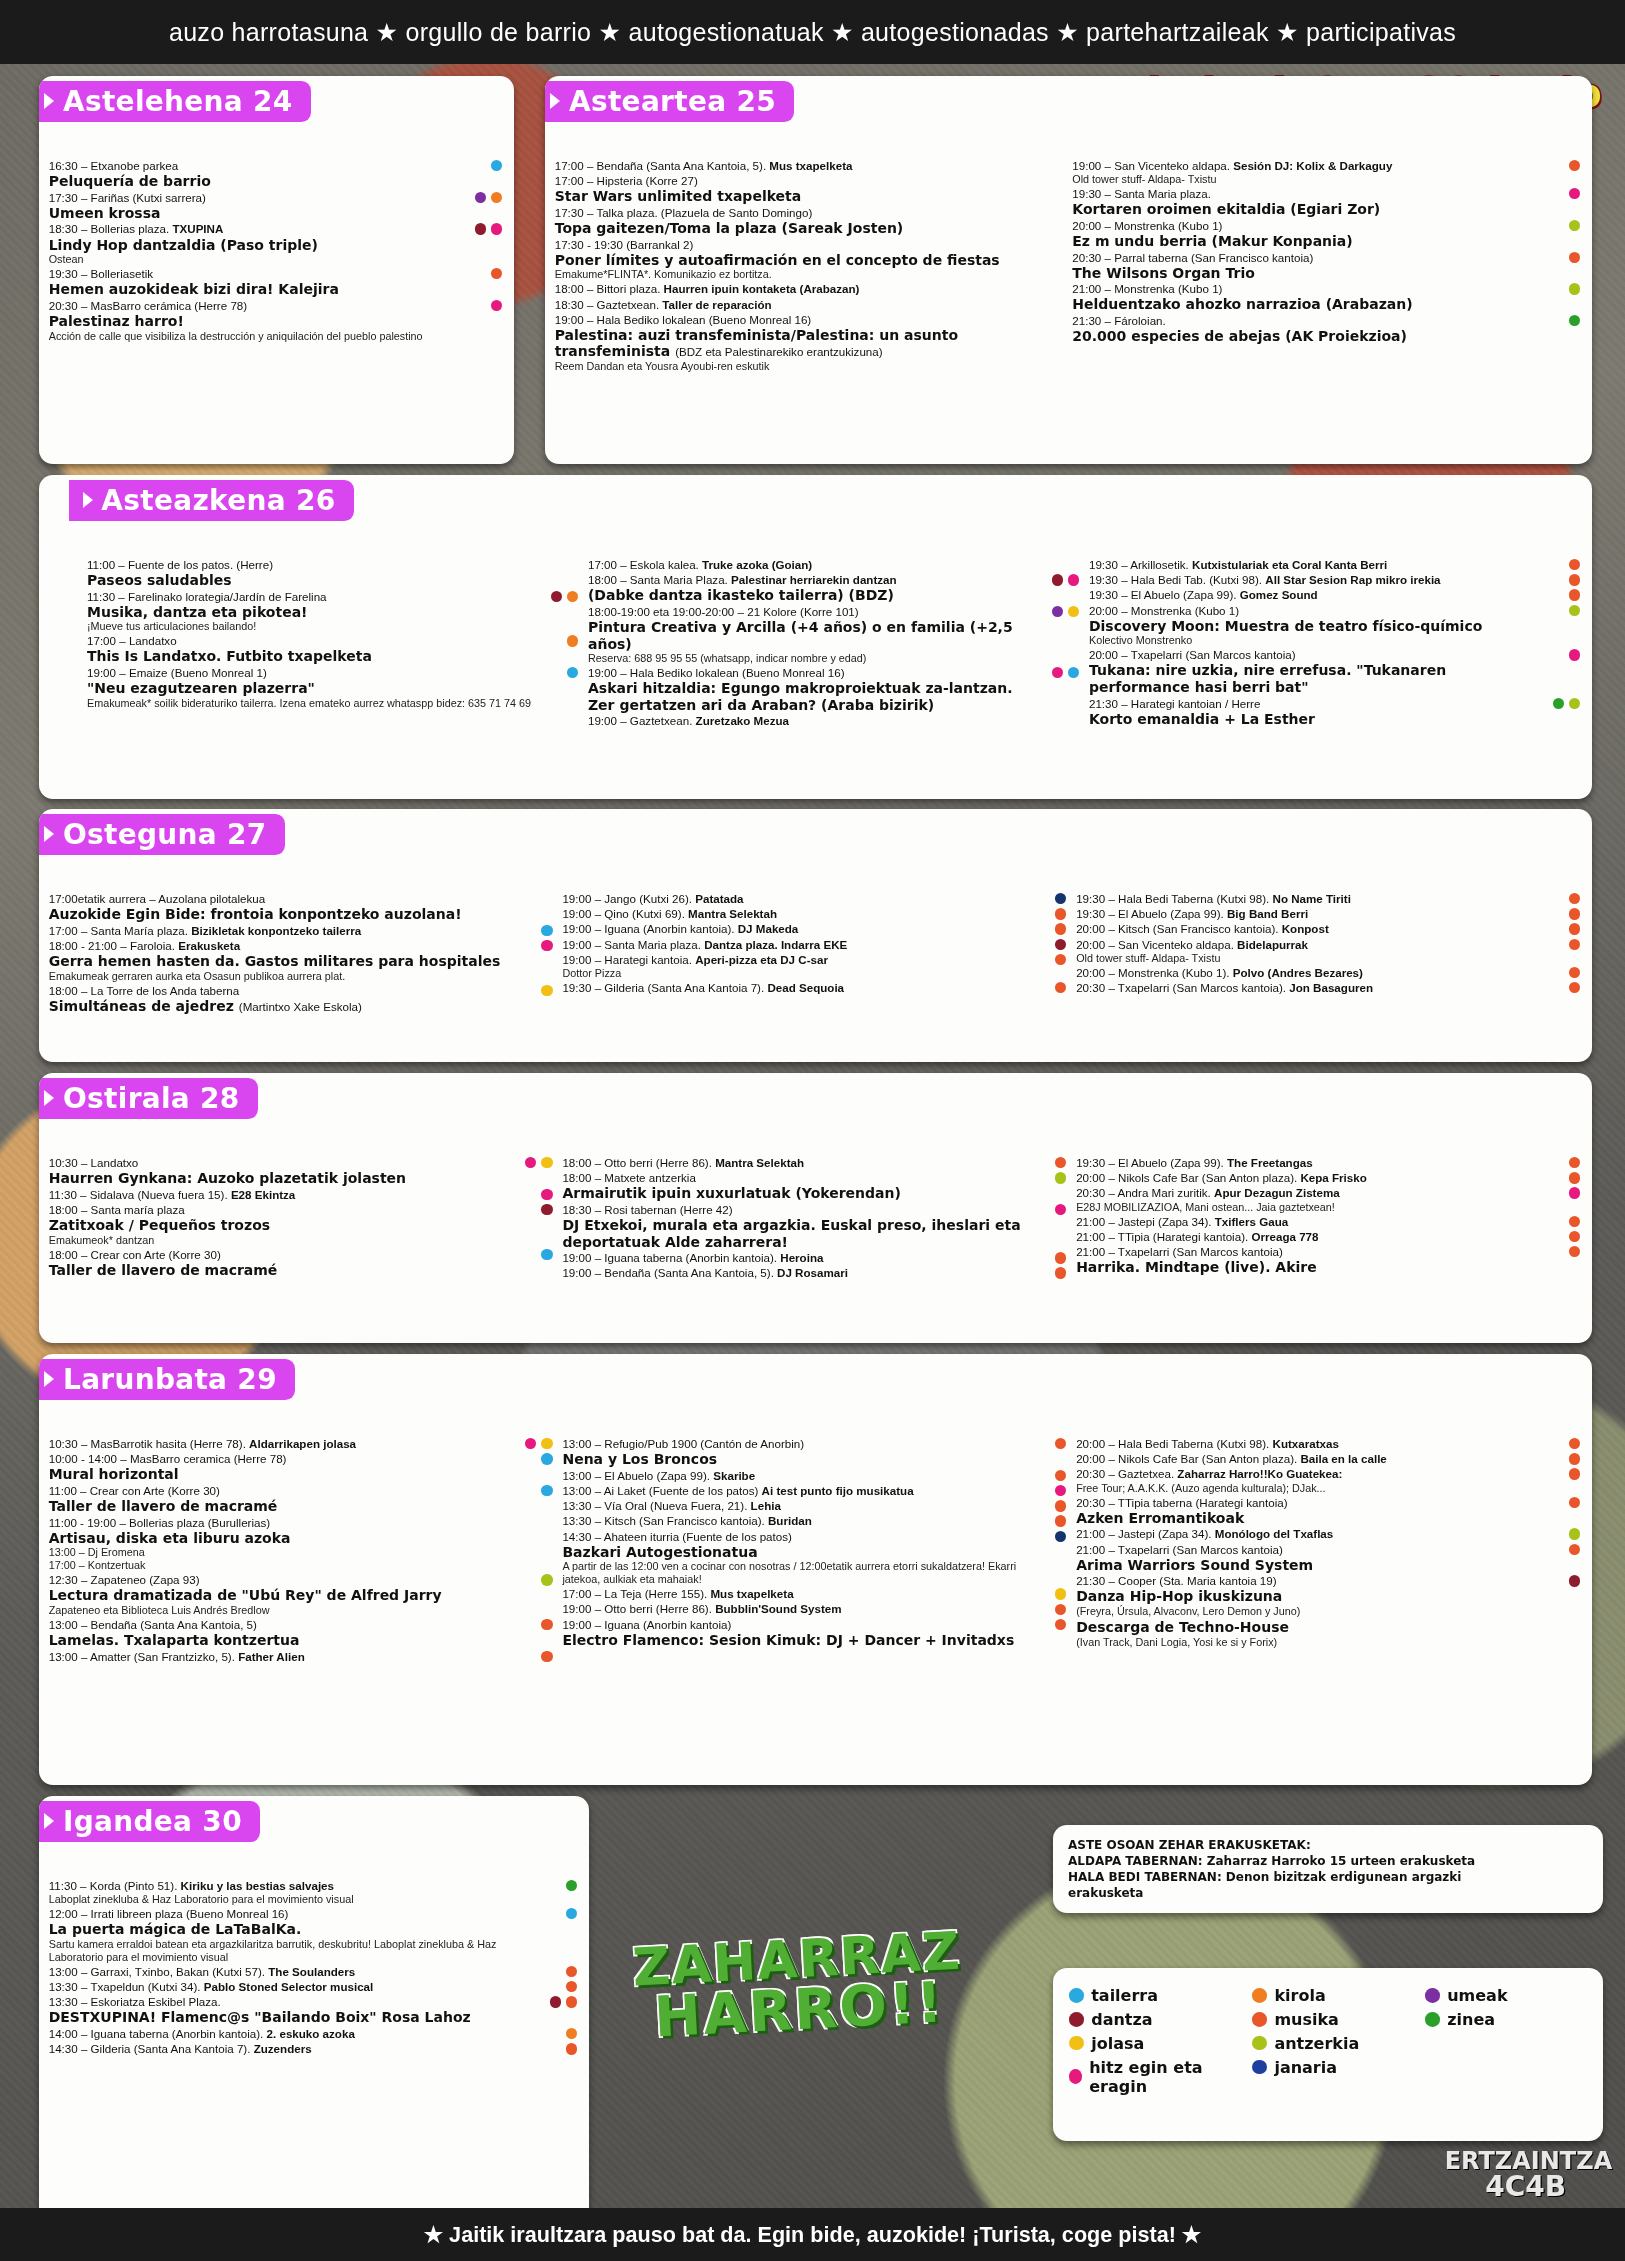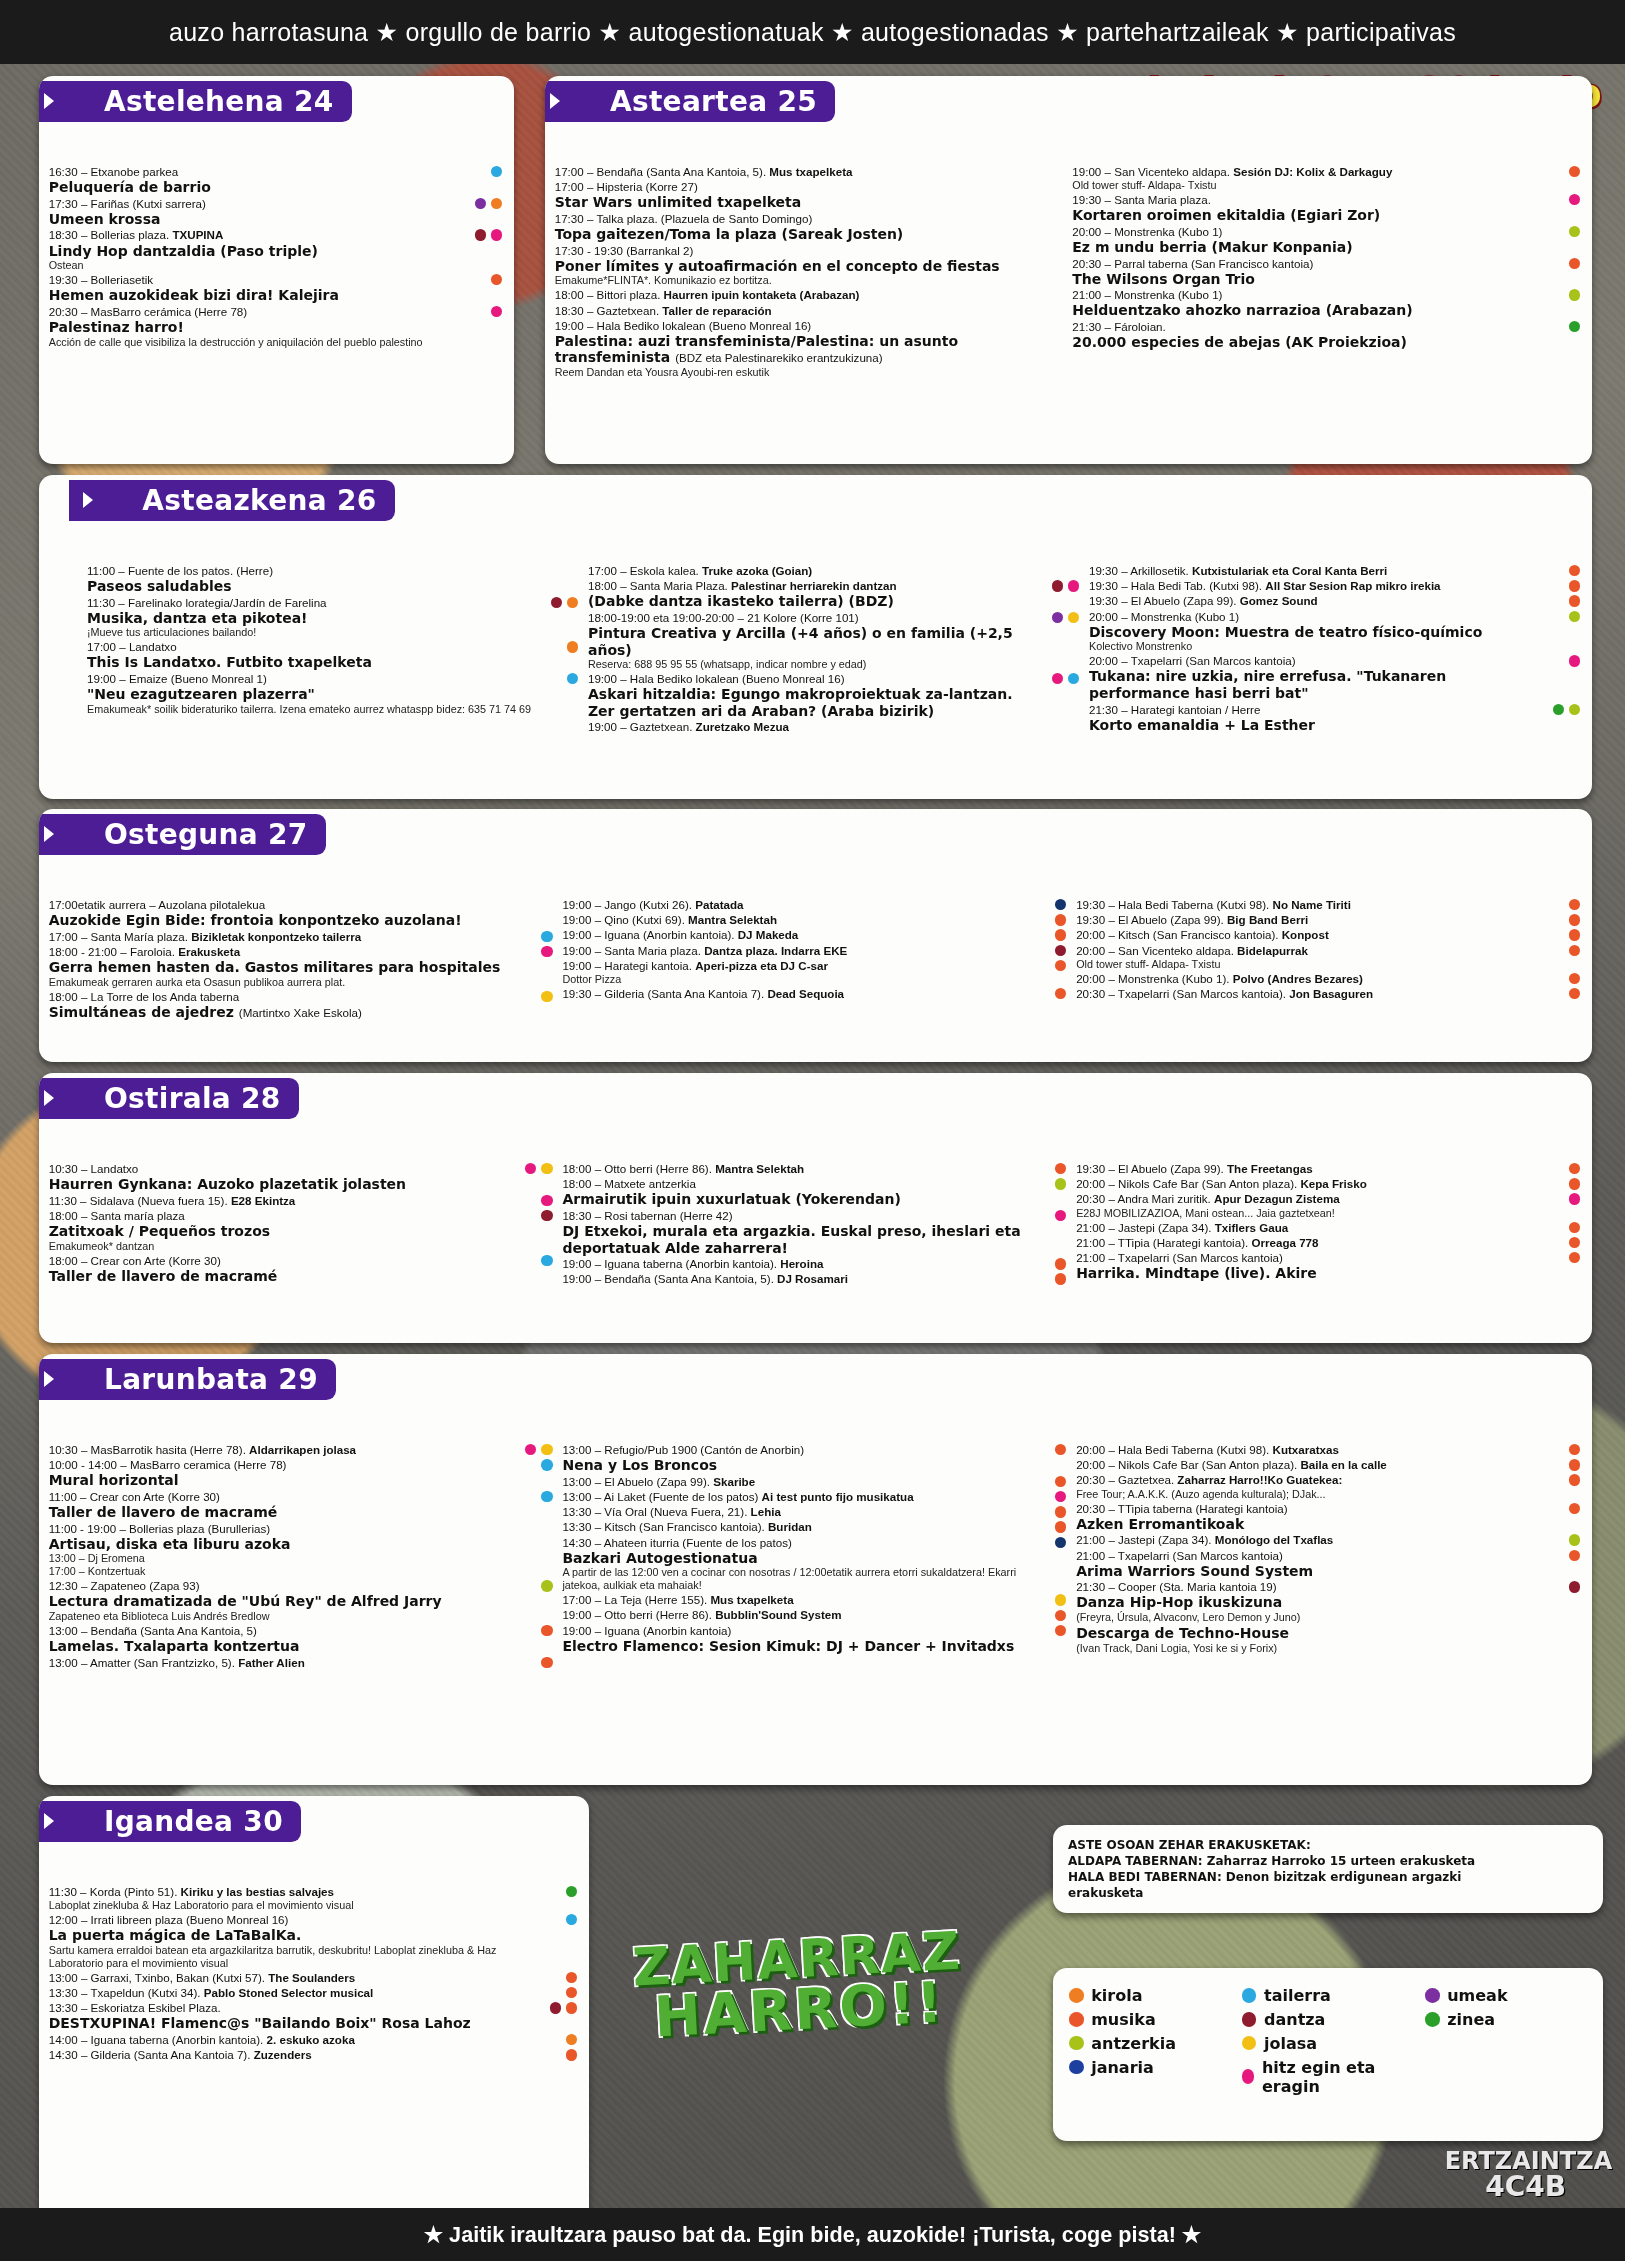--- a/index.html
+++ b/index.html
@@ -61,28 +61,27 @@
   .card {
     position:absolute;
     background:#fdfdfb;
     border-radius:14px;
     box-shadow:0 3.2px 7.6px rgba(0,0,0,.45);
     padding:8.6px 9.7px 7.6px 9.7px;
     overflow:hidden;
   }
   .daytitle {
     display:inline-flex; align-items:center;
-    background:#4c1d95; color:#fff;
+    background:#d946ef; color:#fff;
     border-radius:0 9.7px 9.7px 0;
     font-family:"DejaVu Sans", sans-serif;
     font-weight:bold; font-size:28px;
     padding:3.2px 18.3px 4.3px 14px;
-    margin:-3.2px 0 23px -18.3px;
+    margin:-3.2px 0 17px -18.3px;
     letter-spacing:0.3px;
-    gap:41px;
   }
   .daytitle .tri {
     width:0;height:0;border-top:8.6px solid transparent;border-bottom:8.6px solid transparent;
     border-left:10.8px solid #fff; margin-right:8.6px;
   }
   .cols { display:flex; gap:7.6px; }
   .col { flex:1 1 0; position:relative;margin-top:20px; }
 
   .evt { position:relative; padding:0 38px 0 0; margin-bottom:1.1px; }
   .meta { font-size:11.6px; color:#111; line-height:1.22; }
@@ -825,52 +824,52 @@
     <div>ASTE OSOAN ZEHAR ERAKUSKETAK:</div>
     <div>ALDAPA TABERNAN: Zaharraz Harroko 15 urteen erakusketa</div>
     <div>HALA BEDI TABERNAN: Denon bizitzak erdigunean argazki</div>
     <div>erakusketa</div>
   </div>
 
   <div class="legend" id="legend-box" style="left:1053px; top:1968px; width:550px; height:173px;">
     <div id="legend-root" style="display:flex; gap:10.8px;">
         <div style="min-width: 162px;">
           <div class="legitem">
+            <span class="dot" style="background: rgb(41, 169, 224);"></span>
+            <span>tailerra</span>
+          </div>
+          <div class="legitem">
+            <span class="dot" style="background: rgb(142, 27, 46);"></span>
+            <span>dantza</span>
+          </div>
+          <div class="legitem">
+            <span class="dot" style="background: rgb(242, 192, 20);"></span>
+            <span>jolasa</span>
+          </div>
+          <div class="legitem">
+            <span class="dot" style="background: rgb(230, 25, 127);"></span>
+            <span>hitz egin eta eragin</span>
+          </div>
+        </div>
+        <div style="min-width: 162px;">
+          <div class="legitem">
             <span class="dot" style="background: rgb(239, 125, 34);"></span>
             <span>kirola</span>
           </div>
           <div class="legitem">
             <span class="dot" style="background: rgb(232, 86, 42);"></span>
             <span>musika</span>
           </div>
           <div class="legitem">
             <span class="dot" style="background: rgb(168, 194, 26);"></span>
             <span>antzerkia</span>
           </div>
           <div class="legitem">
             <span class="dot" style="background: rgb(29, 63, 160);"></span>
             <span>janaria</span>
-          </div>
-        </div>
-        <div style="min-width: 162px;">
-          <div class="legitem">
-            <span class="dot" style="background: rgb(41, 169, 224);"></span>
-            <span>tailerra</span>
-          </div>
-          <div class="legitem">
-            <span class="dot" style="background: rgb(142, 27, 46);"></span>
-            <span>dantza</span>
-          </div>
-          <div class="legitem">
-            <span class="dot" style="background: rgb(242, 192, 20);"></span>
-            <span>jolasa</span>
-          </div>
-          <div class="legitem">
-            <span class="dot" style="background: rgb(230, 25, 127);"></span>
-            <span>hitz egin eta eragin</span>
           </div>
         </div>
         <div style="min-width: 162px;">
           <div class="legitem">
             <span class="dot" style="background: rgb(123, 47, 160);"></span>
             <span>umeak</span>
           </div>
           <div class="legitem">
             <span class="dot" style="background: rgb(42, 160, 42);"></span>
             <span>zinea</span>

